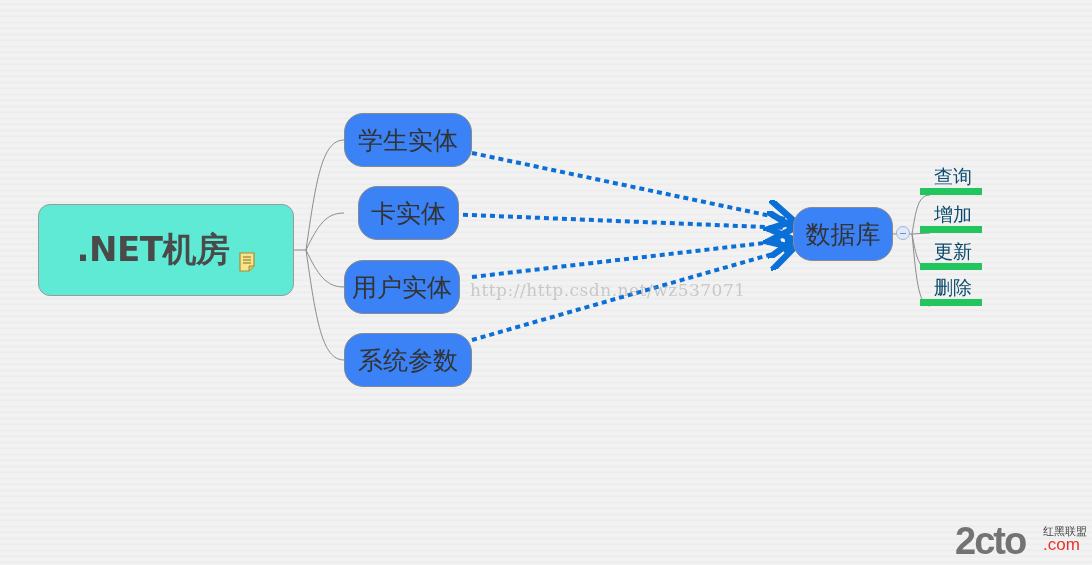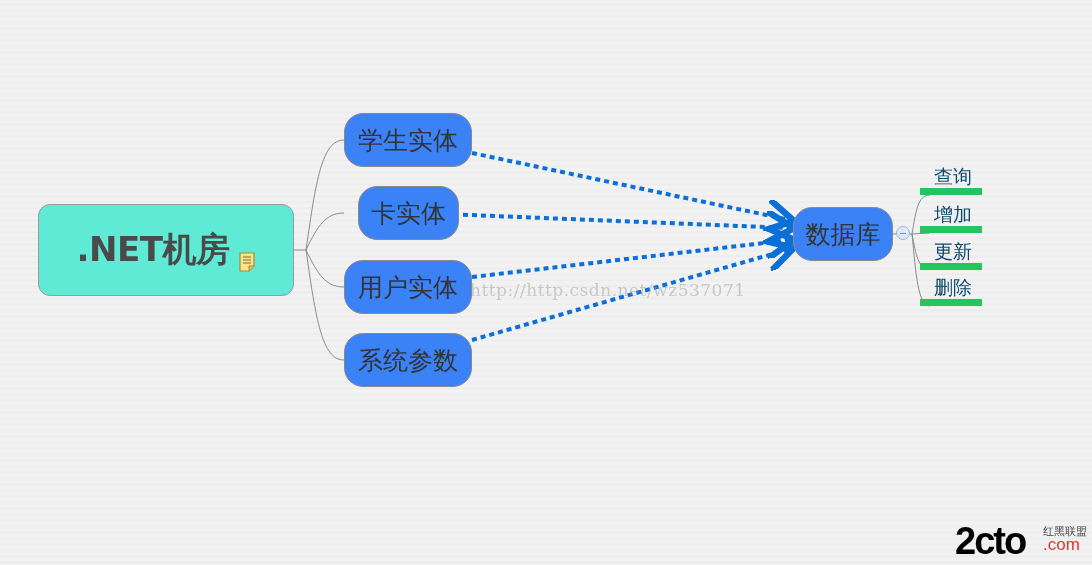--- a/index.html
+++ b/index.html
@@ -27,21 +27,21 @@
     position: absolute; font-size: 19px; color: #0c4a6e; width: 62px; text-align: left;
     padding-left: 14px; box-sizing: border-box;
     border-bottom: 7px solid #22c55e; height: 34px; line-height: 30px;
   }
   svg.lines { position: absolute; left: 0; top: 0; }
   .watermark {
     position: absolute; left: 470px; top: 280px; font-family: "DejaVu Serif", serif;
     font-size: 17px; color: rgba(150,150,150,0.45); letter-spacing: 0.5px; white-space: nowrap;
   }
   .logo { position: absolute; left: 955px; top: 520px; width: 135px; height: 40px; }
-  .logo .big { position: absolute; left: 0; top: 0; font-size: 38px; font-weight: bold; color: #000000; font-family: "Liberation Sans", sans-serif; letter-spacing: -2px; }
+  .logo .big { position: absolute; left: 0; top: 0; font-size: 38px; font-weight: bold; color: #737373; font-family: "Liberation Sans", sans-serif; letter-spacing: -2px; }
   .logo .cn { position: absolute; left: 88px; top: 4px; font-size: 11px; color: #444; }
   .logo .com { position: absolute; left: 88px; top: 15px; font-size: 17px; color: #e8322b; font-family: "Liberation Sans", sans-serif; text-align: center; }
   .collapse {
     position: absolute; left: 896px; top: 226px; width: 14px; height: 14px; border-radius: 50%;
     background: #dfe9f8; border: 1px solid #9bb5e0; box-sizing: border-box;
     display: flex; align-items: center; justify-content: center;
   }
   .collapse::after { content: ""; width: 6px; height: 1px; background: #7a8fb5; }
 </style>
 </head>
@@ -90,21 +90,21 @@
     </svg>
   </span>
 </div>
 
 <div class="node child" style="left:344px;top:113px;width:128px;">
   <span>学生实体</span>
 </div>
 <div class="node child" style="left:344px;top:186px;width:101px;margin-left:14px;">
   <span>卡实体</span>
 </div>
-<div class="node child" style="left:344px;top:260px;width:128px;">
+<div class="node child" style="left:344px;top:260px;width:116px;">
   <span>用户实体</span>
 </div>
 <div class="node child" style="left:344px;top:333px;width:128px;">
   <span>系统参数</span>
 </div>
 
 <div class="node db" style="left:793px;top:207px;width:100px;height:54px;">
   <span>数据库</span>
 </div>
 

